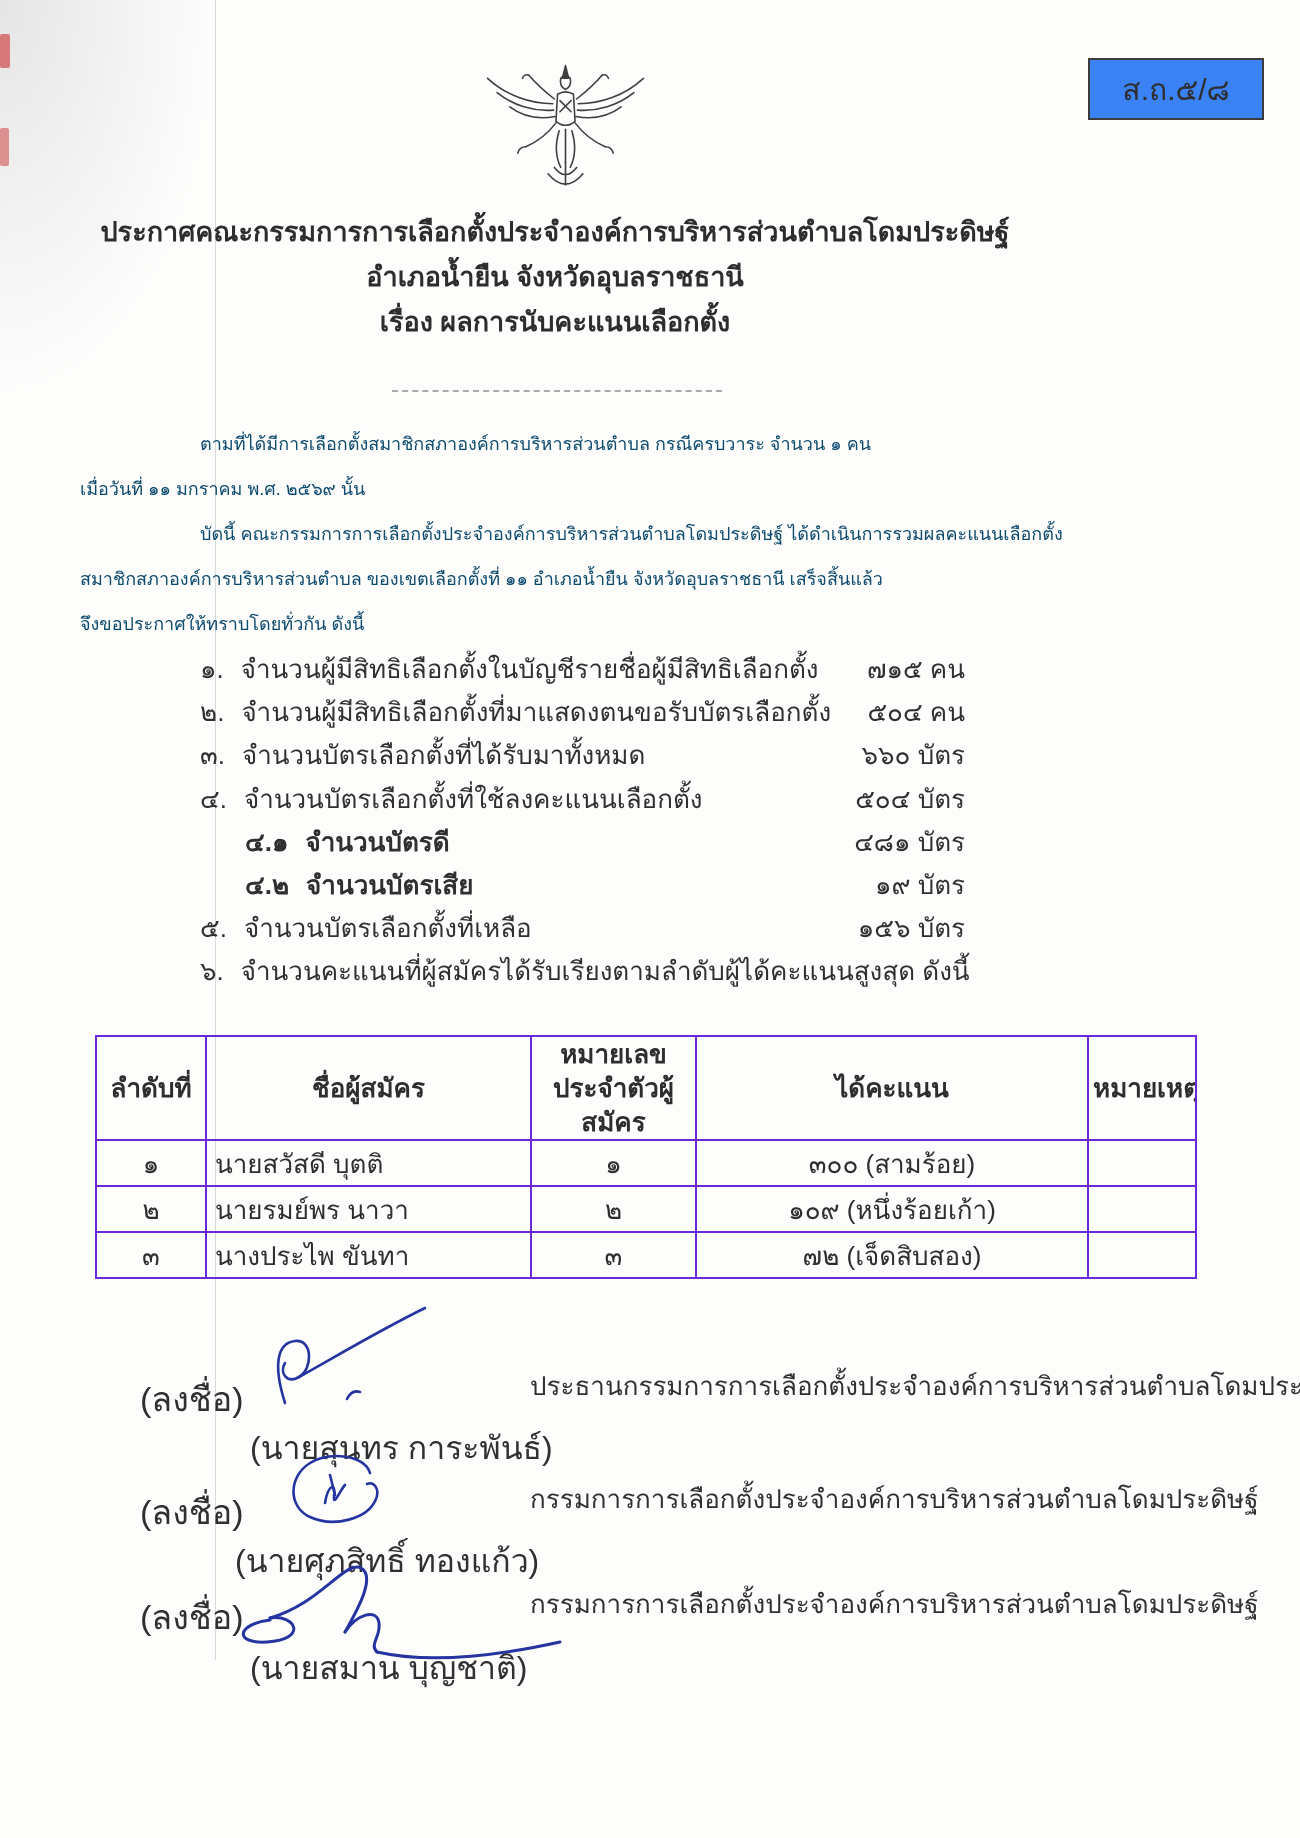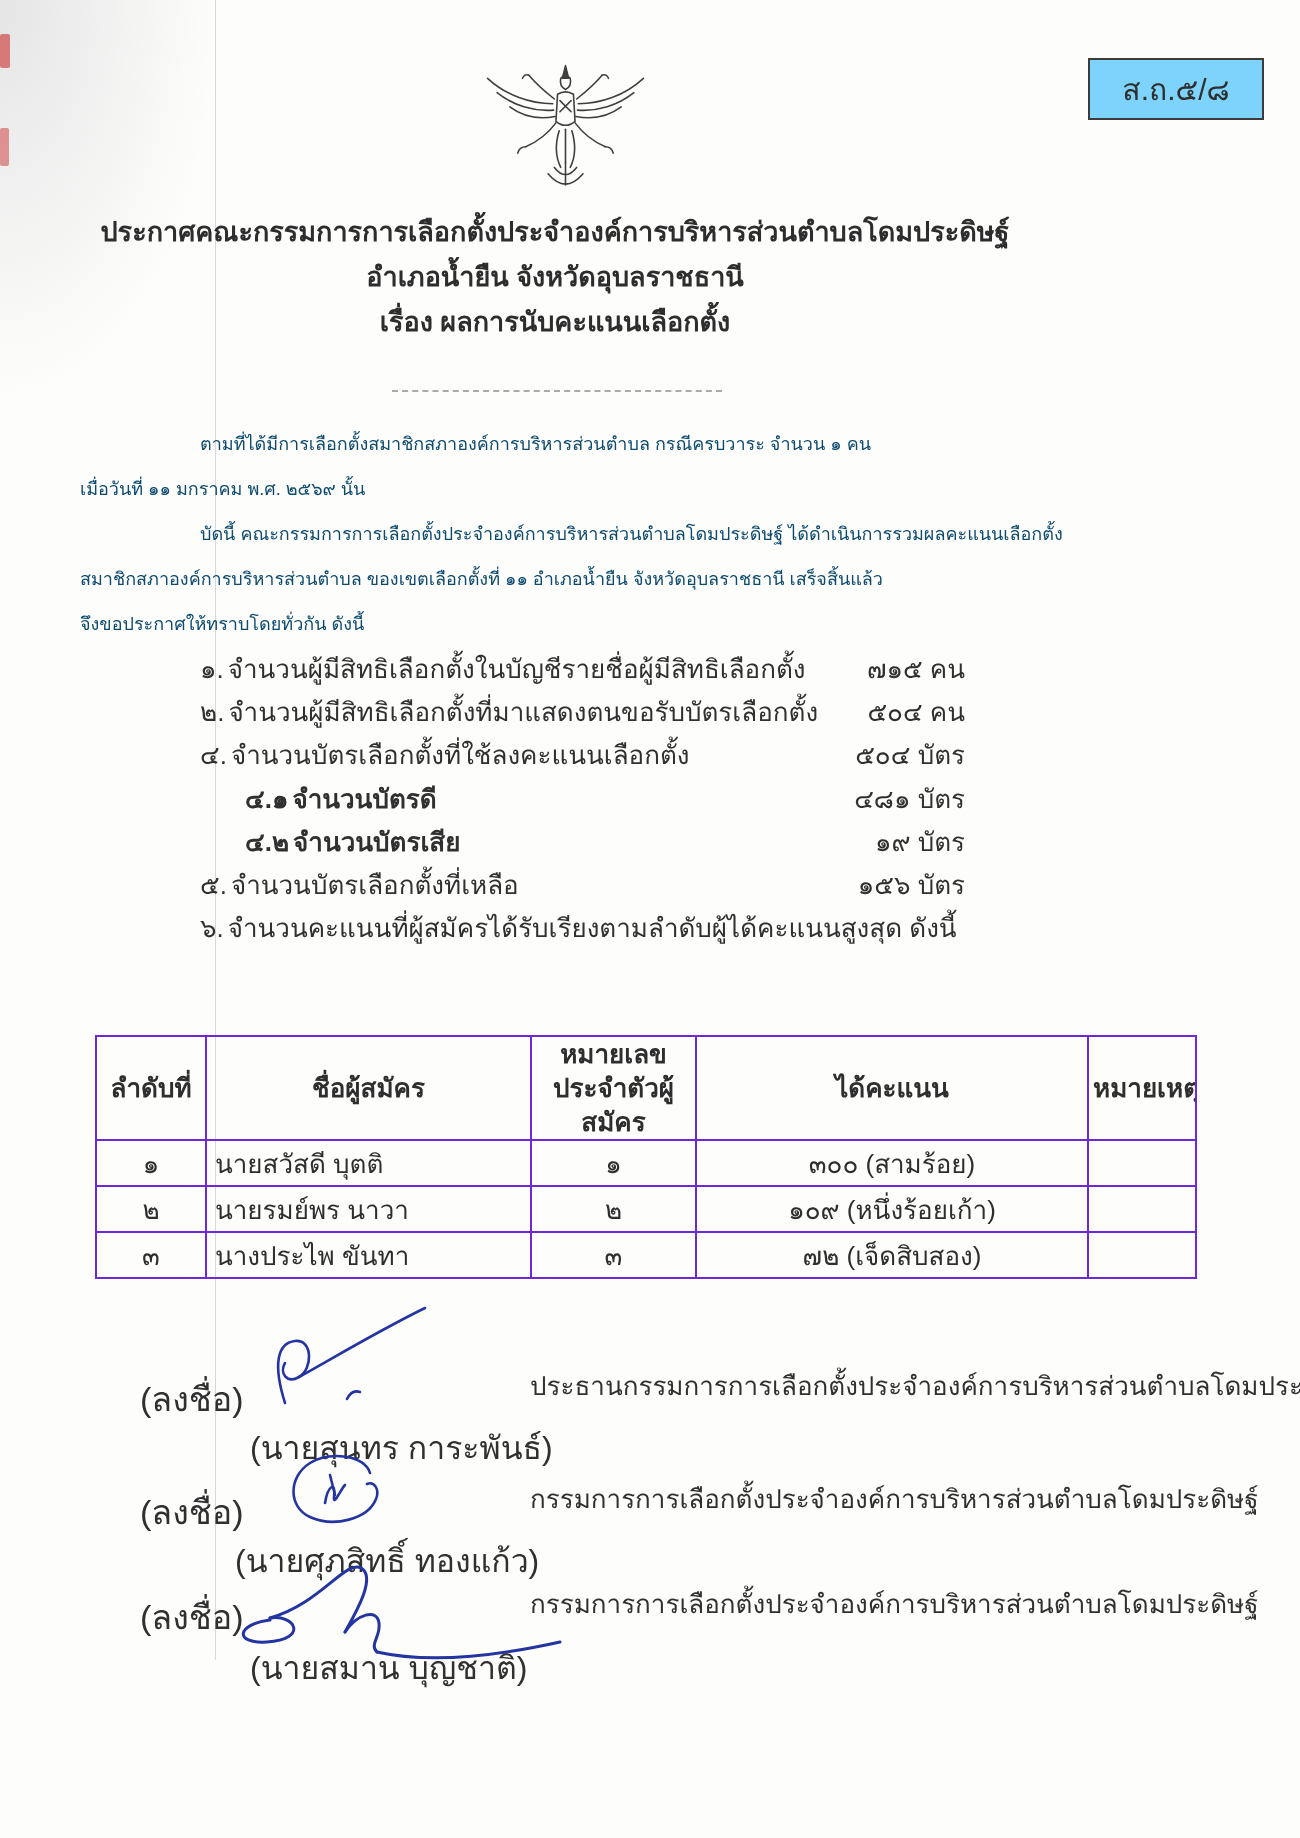--- a/index.html
+++ b/index.html
@@ -25,21 +25,21 @@
     background:rgba(140,150,160,0.35);
   }
   .artifact{position:absolute;border-radius:2px;}
   .artifact.red1{left:0;top:34px;width:10px;height:34px;background:rgba(200,30,30,0.55);}
   .artifact.red2{left:0;top:128px;width:9px;height:38px;background:rgba(200,30,30,0.45);}
 
   .doc-code-box{
     position:absolute;top:58px;left:1088px;width:172px;height:58px;
     border:2px solid #3c3c3c;
     display:flex;align-items:center;justify-content:center;
-    font-size:30px;color:#2e2e2e;background:#7dd3fc;
+    font-size:30px;color:#2e2e2e;background:#3b82f6;
   }
   .emblem{position:absolute;top:60px;left:478px;width:175px;height:148px;}
 
   .title-block{
     position:absolute;top:210px;left:90px;width:930px;
     text-align:center;font-size:27px;color:#2d2d2d;font-weight:600;
   }
   .title-block .t-line{line-height:45px;}
   .divider{
     position:absolute;top:390px;left:392px;width:330px;height:0;
@@ -54,21 +54,21 @@
   .body-text .indent{text-indent:120px;}
 
   .num-list{
     position:absolute;top:648px;left:80px;width:885px;
     font-size:26px;color:#303030;
   }
   .num-item{position:relative;line-height:43.2px;white-space:nowrap;}
   .num-item .ind-1{padding-left:120px;}
   .num-item .ind-2{padding-left:165px;font-weight:bold;}
   .num-item .no{display:inline;}
-  .num-item .lbl{display:inline;margin-left:4px;text-align:center;}
+  .num-item .lbl{display:inline;margin-left:17px;text-align:center;}
   .num-item .val{position:absolute;right:0;top:0;}
 
   table.results{
     position:absolute;top:1035px;left:95px;
     width:1100px;border-collapse:collapse;
     font-size:26px;color:#2e2e2e;table-layout:fixed;
   }
   table.results th,table.results td{
     border:2px solid #6d28d9;
     text-align:center;vertical-align:middle;
@@ -151,20 +151,24 @@
   <div class="num-list">
     <div class="num-item">
       <span class="ind-1"><span class="no">๑.</span><span class="lbl">จำนวนผู้มีสิทธิเลือกตั้งในบัญชีรายชื่อผู้มีสิทธิเลือกตั้ง</span></span>
       <span class="val">๗๑๕ คน</span>
     </div>
     <div class="num-item">
       <span class="ind-1"><span class="no">๒.</span><span class="lbl">จำนวนผู้มีสิทธิเลือกตั้งที่มาแสดงตนขอรับบัตรเลือกตั้ง</span></span>
       <span class="val">๕๐๔ คน</span>
     </div>
     <div class="num-item">
+      <span class="ind-1"><span class="no">๓.</span><span class="lbl">จำนวนบัตรเลือกตั้งที่ได้รับมาทั้งหมด</span></span>
+      <span class="val">๖๖๐ บัตร</span>
+    </div>
+    <div class="num-item">
       <span class="ind-1"><span class="no">๔.</span><span class="lbl">จำนวนบัตรเลือกตั้งที่ใช้ลงคะแนนเลือกตั้ง</span></span>
       <span class="val">๕๐๔ บัตร</span>
     </div>
     <div class="num-item">
       <span class="ind-2"><span class="no">๔.๑</span><span class="lbl">จำนวนบัตรดี</span></span>
       <span class="val">๔๘๑ บัตร</span>
     </div>
     <div class="num-item">
       <span class="ind-2"><span class="no">๔.๒</span><span class="lbl">จำนวนบัตรเสีย</span></span>
       <span class="val">๑๙ บัตร</span>

